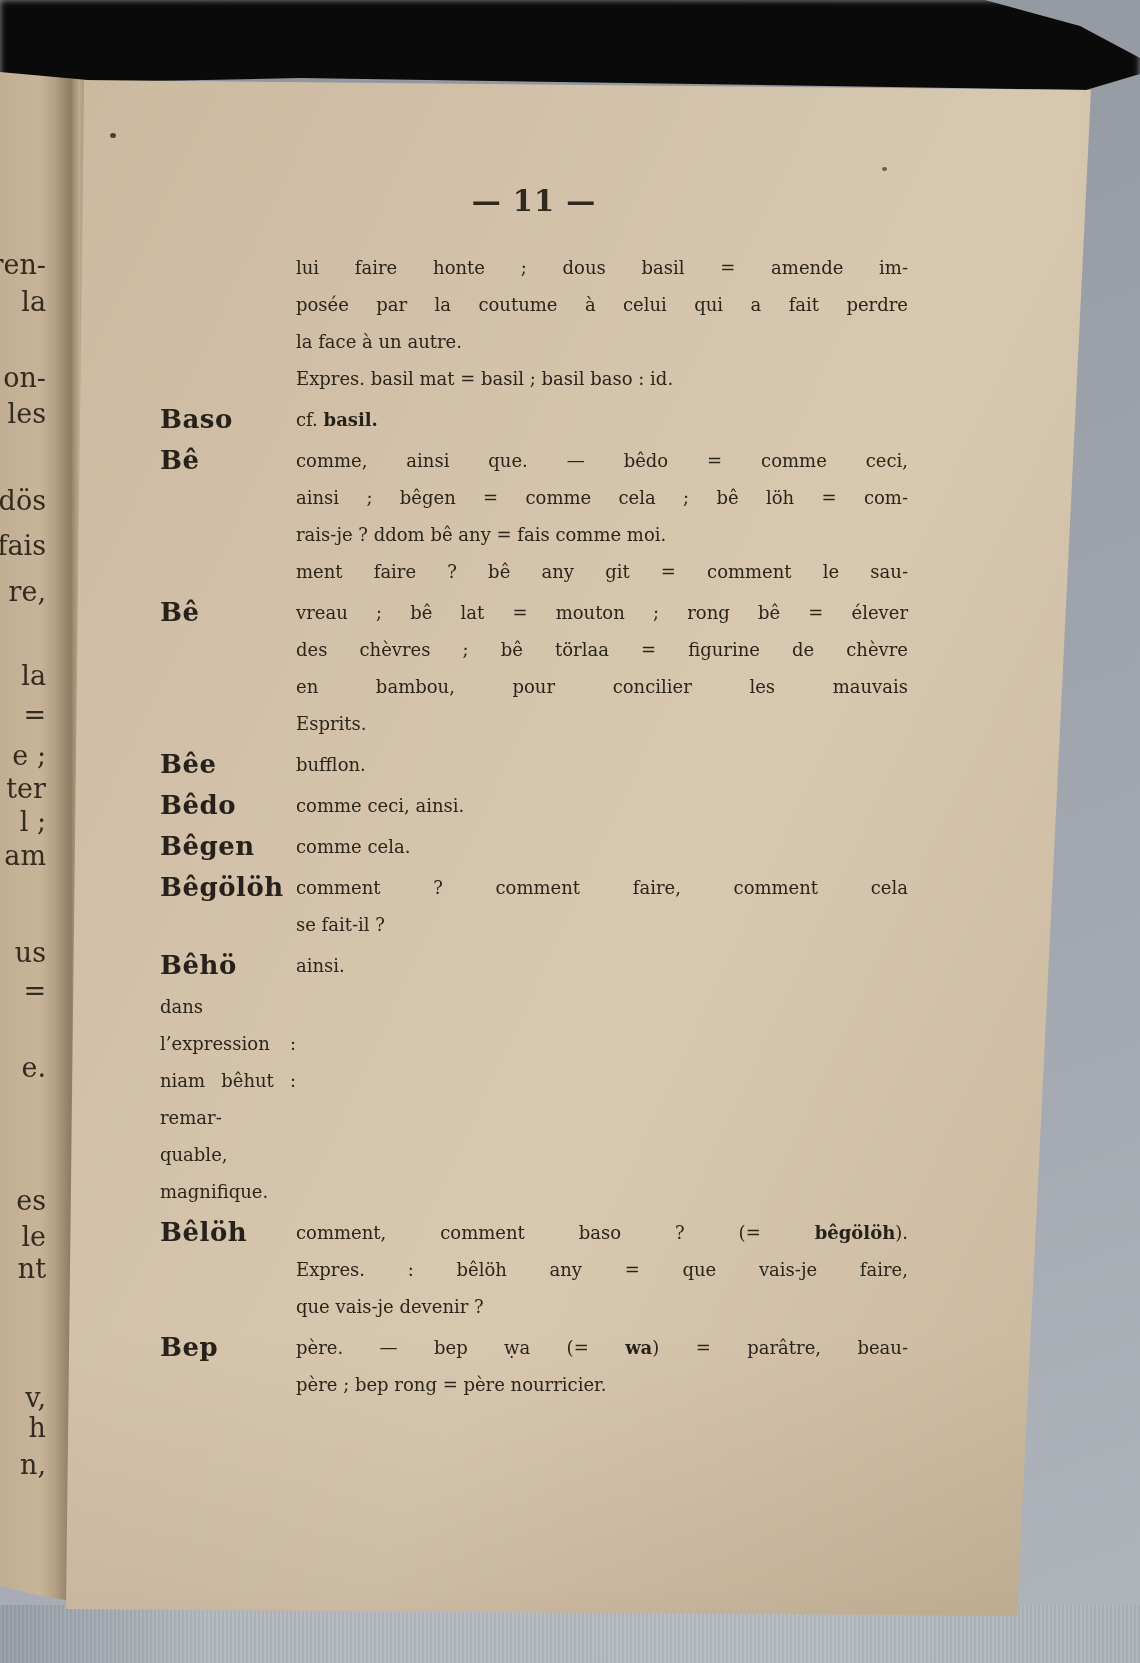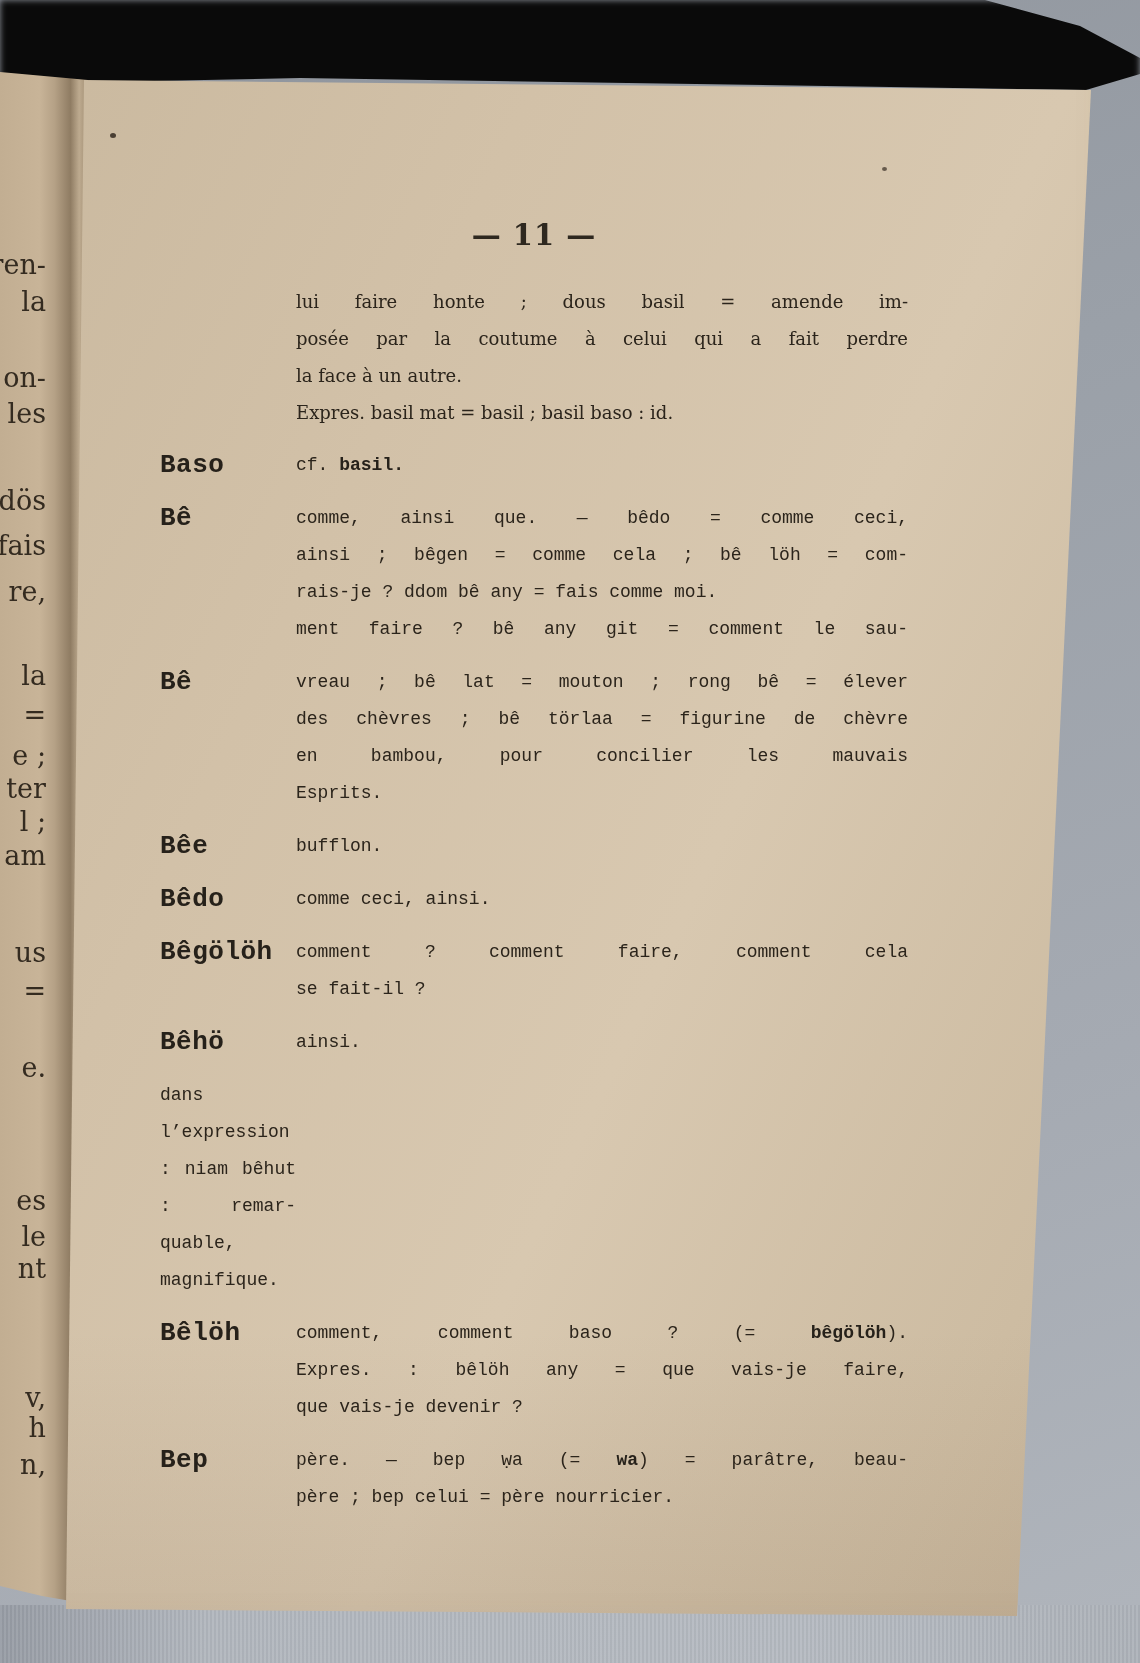--- a/index.html
+++ b/index.html
@@ -36,26 +36,26 @@
       linear-gradient(115deg,#c9b89e 0%,#d2c1a8 30%,#d8c8b0 58%,#cdbca2 85%,#c6b49a 100%);
     clip-path:polygon(84px 80px,1091px 90px,1017px 1616px,66px 1609px);
     box-shadow:inset 34px 0 46px -22px rgba(110,85,58,.5),
                inset -28px -34px 60px -30px rgba(120,92,64,.4),
                inset 0 26px 30px -20px rgba(90,70,50,.35);}
   .speck{position:absolute;border-radius:50%;background:#4a3f33;}
 
   
   .content{position:absolute;left:160px;top:182px;width:748px;color:#2b241b;}
   .page-no{text-align:center;font-size:29px;line-height:38px;font-weight:bold;
-    letter-spacing:1px;color:#2e281f;margin-bottom:29px;margin-top:34px;}
+    letter-spacing:1px;color:#2e281f;margin-bottom:29px;}
   .cont-block{margin-left:136px;width:612px;}
   .dline{font-size:18px;line-height:37px;white-space:nowrap;}
   .cont-block .dline,.def .dline{white-space:normal;}
   .dline.j{text-align:justify;text-align-last:justify;}
-  .entry{display:grid;grid-template-columns:136px 612px;margin-top:16px;font-family:Liberation Mono, monospace;}
+  .entry{display:grid;grid-template-columns:136px 612px;margin-top:4px;}
   .hw{font-weight:bold;font-size:26px;line-height:37px;color:#26211a;letter-spacing:.5px;}
   .bold{font-weight:bold;color:#26211a;}
 </style>
 </head>
 <body>
 
 <div id="photo">
   <div class="floor"></div>
   <div class="top-shadow"></div>
 
@@ -128,20 +128,26 @@
             <div class="dline"><span>bufflon.</span></div>
           </div>
         </div>
         <div class="entry">
           <div class="hw">Bêdo</div>
           <div class="def">
             <div class="dline"><span>comme ceci, ainsi.</span></div>
           </div>
         </div>
         <div class="entry">
+          <div class="hw">Bêgen</div>
+          <div class="def">
+            <div class="dline"><span>comme cela.</span></div>
+          </div>
+        </div>
+        <div class="entry">
           <div class="hw">Bêgölöh</div>
           <div class="def">
             <div class="dline j"><span>comment ? comment faire, comment cela</span></div>
             <div class="dline"><span>se fait-il ?</span></div>
           </div>
         </div>
         <div class="entry">
           <div class="hw">Bêhö</div>
           <div class="def">
             <div class="dline"><span>ainsi.</span></div>
@@ -158,18 +164,18 @@
           <div class="def">
             <div class="dline j"><span>comment, comment baso ? (= </span><span class="bold">bêgölöh</span><span>).</span></div>
             <div class="dline j"><span>Expres. : bêlöh any = que vais-je faire,</span></div>
             <div class="dline"><span>que vais-je devenir ?</span></div>
           </div>
         </div>
         <div class="entry">
           <div class="hw">Bep</div>
           <div class="def">
             <div class="dline j"><span>père. — bep ẉa (= </span><span class="bold">wa</span><span>) = parâtre, beau-</span></div>
-            <div class="dline"><span>père ; bep celui = père nourricier.</span></div>
+            <div class="dline"><span>père ; bep rong = père nourricier.</span></div>
           </div>
         </div>
       </div>
   </div>
 </div>
 
 </body></html>

